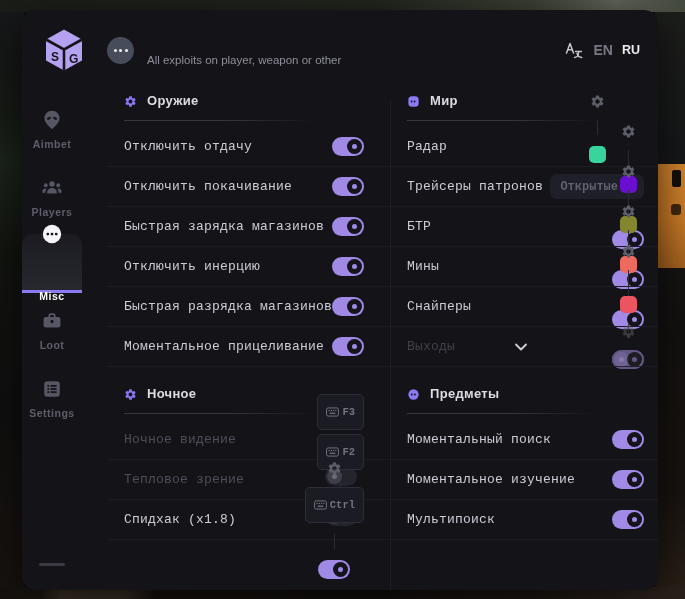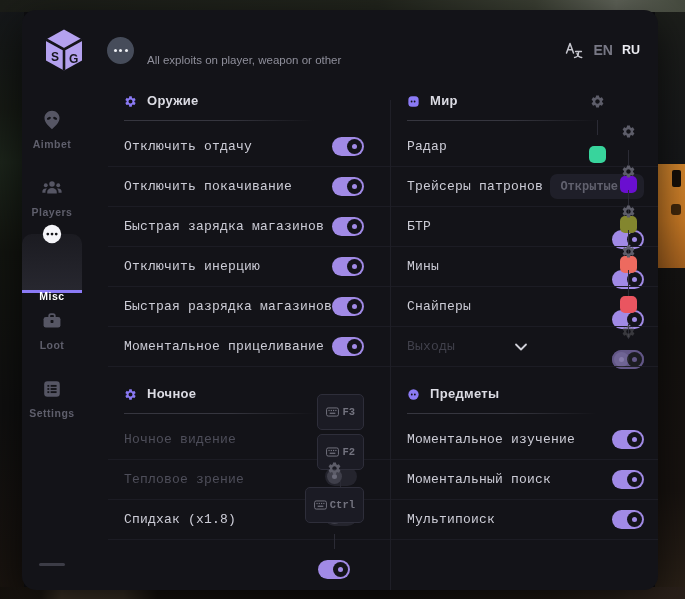--- a/index.html
+++ b/index.html
@@ -512,31 +512,31 @@
                   <circle cx="12" cy="12" r="9.5"></circle>
                   <circle cx="8.8" cy="12" r="1.7" fill="#131318"></circle>
                   <circle cx="14.5" cy="12" r="1.7" fill="#131318"></circle>
                 </svg>
               </span>
               <span class="sec-title">Предметы</span>
             </div>
             <div class="sec-divider"></div>
             <div class="rows">
               <div class="row">
+                <span class="row-label">Моментальный поиск</span>
+                <span class="row-ctls">
+                  <span class="ctl toggle on">
+                    <span class="knob">
+                      <span class="knobdot"></span>
+                    </span>
+                  </span>
+                </span>
+              </div>
+              <div class="row">
                 <span class="row-label">Моментальное изучение</span>
-                <span class="row-ctls">
-                  <span class="ctl toggle on">
-                    <span class="knob">
-                      <span class="knobdot"></span>
-                    </span>
-                  </span>
-                </span>
-              </div>
-              <div class="row">
-                <span class="row-label">Моментальный поиск</span>
                 <span class="row-ctls">
                   <span class="ctl toggle on">
                     <span class="knob">
                       <span class="knobdot"></span>
                     </span>
                   </span>
                 </span>
               </div>
               <div class="row">
                 <span class="row-label">Мультипоиск</span>

